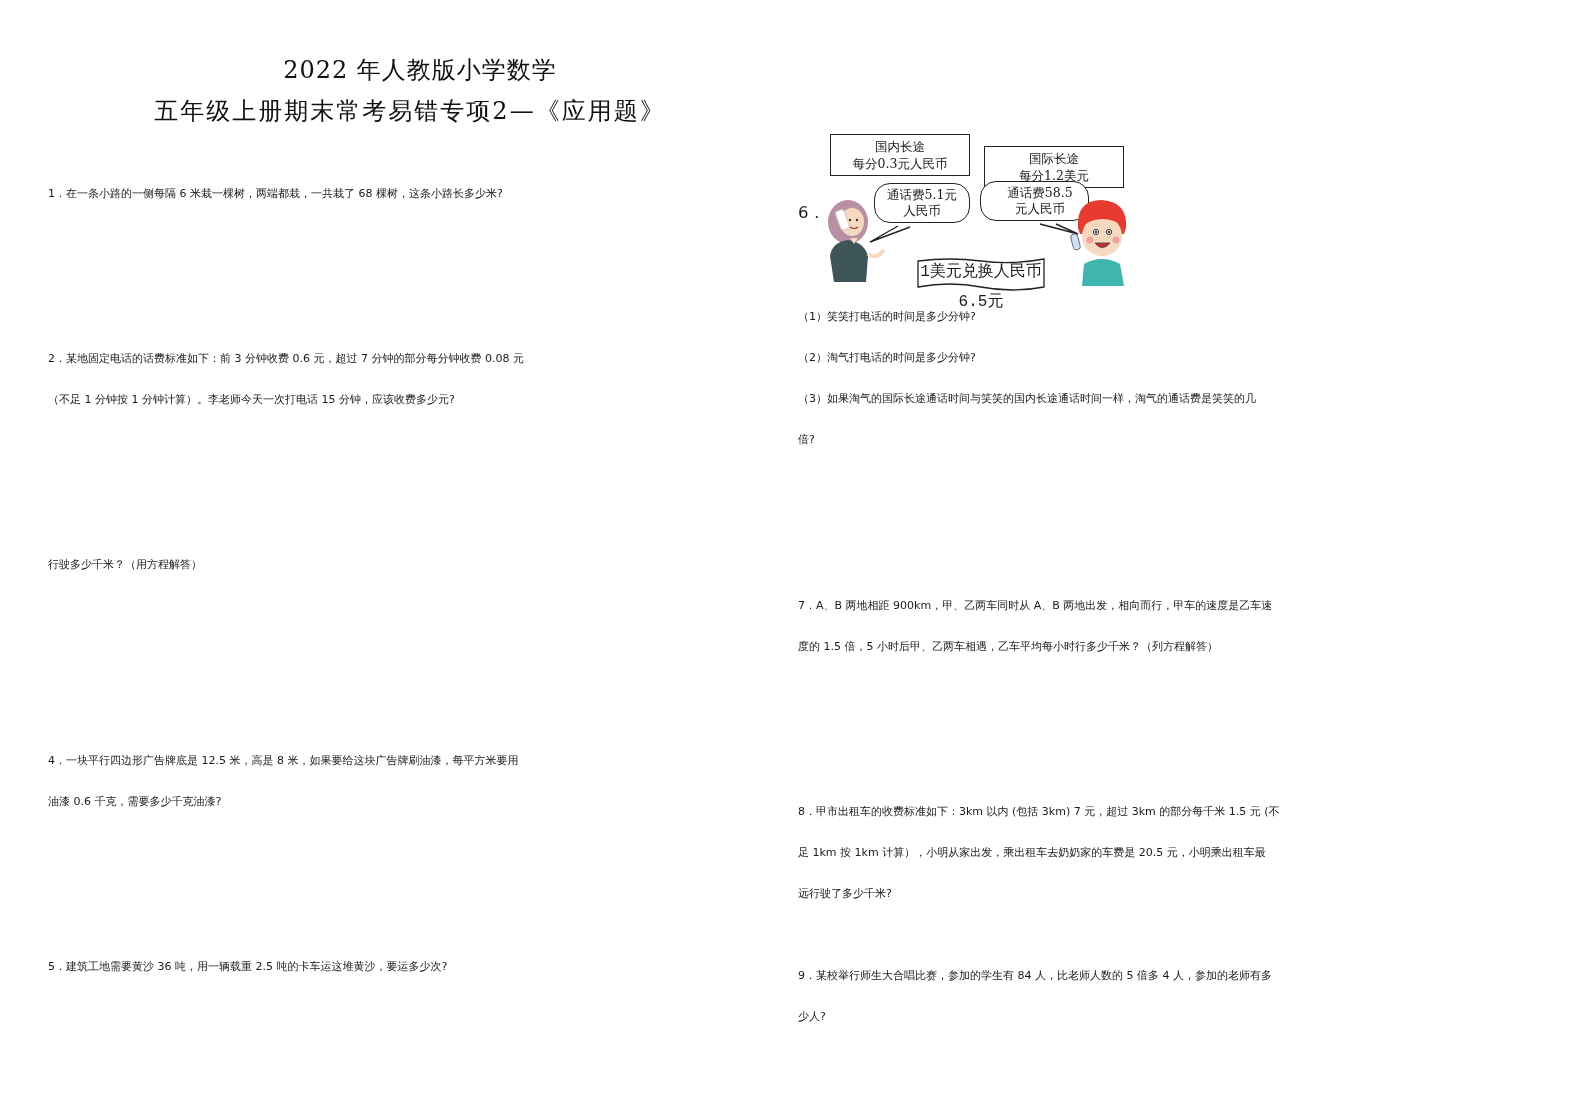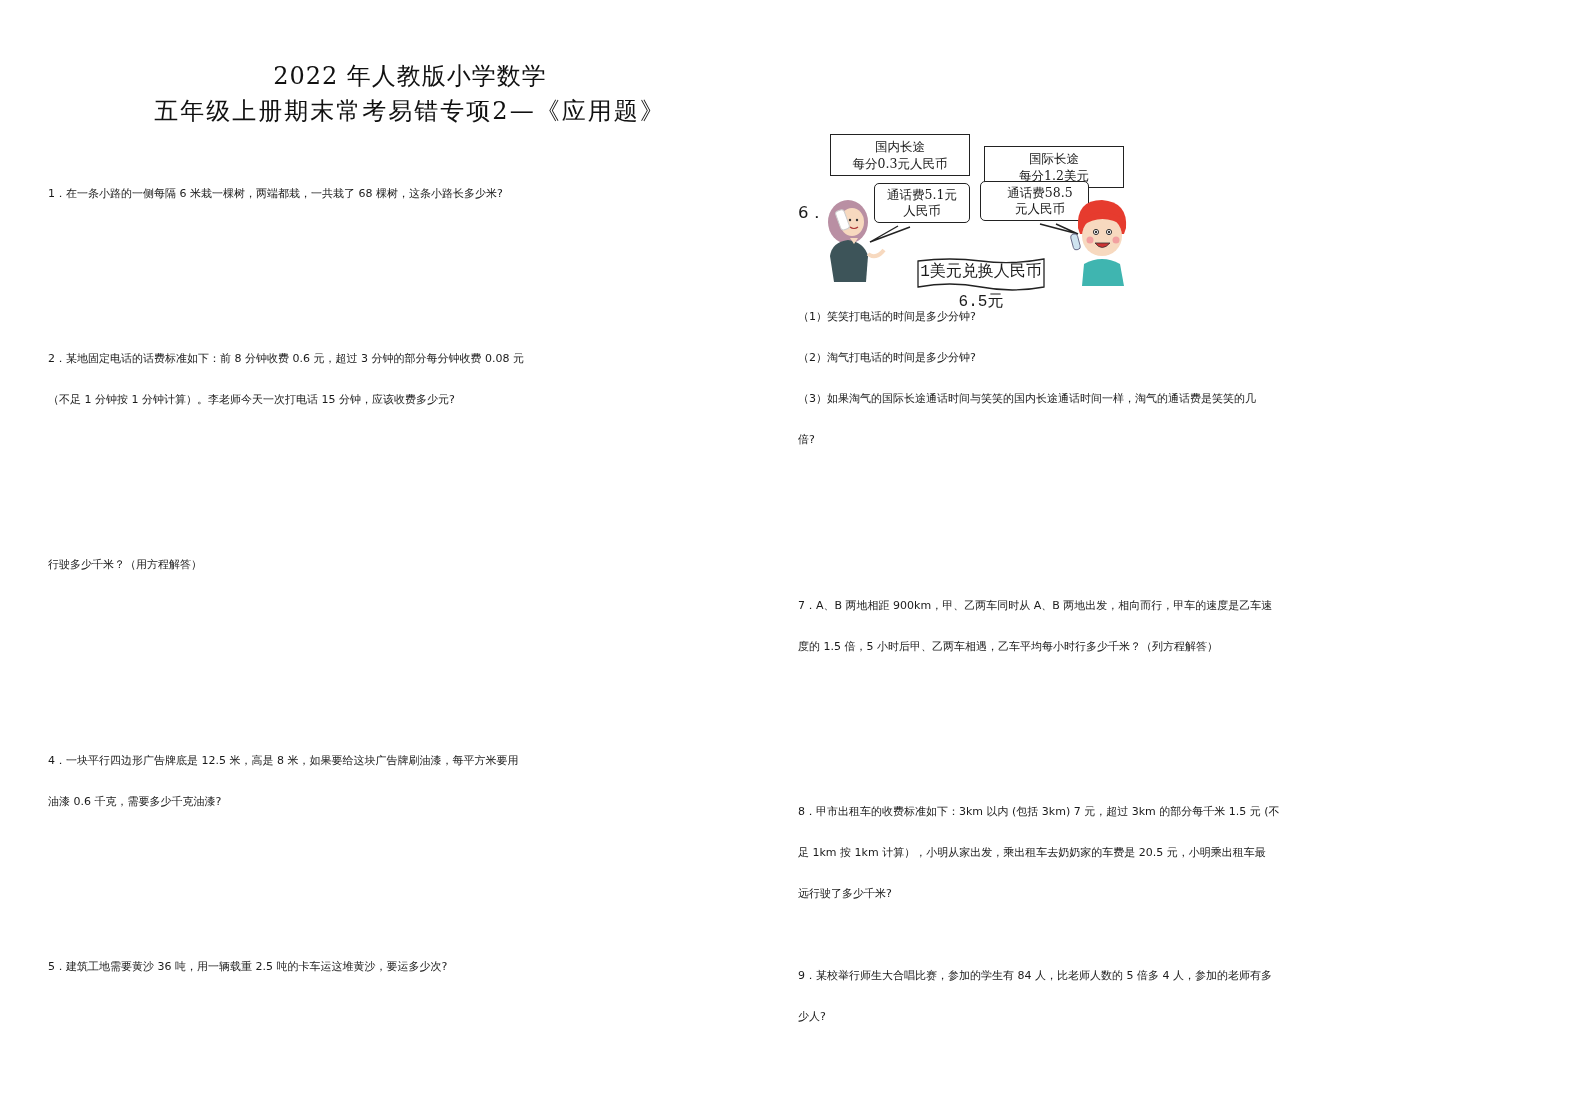--- a/index.html
+++ b/index.html
@@ -6,38 +6,38 @@
     body {
       width: 1583px; height: 1118px; position: relative; overflow: hidden;
       font-family: "DejaVu Sans", "Liberation Sans", sans-serif;
       color: #1a1a1a;
     }
     .title {
       position: absolute; left: 0; width: 820px; text-align: center;
       font-family: "DejaVu Serif", "Liberation Serif", serif;
       font-size: 24px; color: #111; letter-spacing: 1px;
     }
-    .t1 { top: 60px; }
+    .t1 { top: 54px; padding-left: 10px; }
     .t2 { top: 95px; letter-spacing: 2px; }
     .q {
       position: absolute; font-size: 11px; line-height: 41px; color: #1a1a1a;
       white-space: nowrap;
     }
     .left { left: 48px; }
     .right { left: 798px; }
     
     .fig { position: absolute; left: 798px; top: 130px; width: 340px; height: 170px; }
     .fig-num { position: absolute; left: 0; top: 72px; font-size: 16.5px; }
     .rate-box {
       position: absolute; border: 1.3px solid #222; background: #fff;
       font-family: "DejaVu Serif", "Liberation Serif", serif;
       font-size: 12.5px; line-height: 17px; text-align: center; padding: 3px 12px;
     }
     .bubble {
-      position: absolute; border: 1.5px solid #222; border-radius: 5px; background: #fff;
+      position: absolute; border: 1.5px solid #222; border-radius: 16px; background: #fff;
       font-family: "DejaVu Serif", "Liberation Serif", serif;
       font-size: 12.5px; line-height: 16px; text-align: center; padding: 3px 4px;
     }
     .exchange {
       position: absolute; font-family: Liberation Mono, monospace;
       font-size: 16px; text-align: center;
     }
     .exchange svg { position: absolute; left: 0; top: 0; }
     .exchange span { position: relative; display: block; line-height: 30px; }
   </style>
@@ -45,21 +45,21 @@
 <body>
 
 <div class="title t1">2022 年人教版小学数学</div>
 <div class="title t2">五年级上册期末常考易错专项2—《应用题》</div>
 
 <div class="q left" style="top:173px;">
   <div>1．在一条小路的一侧每隔 6 米栽一棵树，两端都栽，一共栽了 68 棵树，这条小路长多少米?</div>
 </div>
 
 <div class="q left" style="top:338px;">
-  <div>2．某地固定电话的话费标准如下：前 8 分钟收费 0.6 元，超过 3 分钟的部分每分钟收费 0.08 元</div>
+  <div>2．某地固定电话的话费标准如下：前 3 分钟收费 0.6 元，超过 7 分钟的部分每分钟收费 0.08 元</div>
   <div>（不足 1 分钟按 1 分钟计算）。李老师今天一次打电话 15 分钟，应该收费多少元?</div>
 </div>
 
 <div class="q left" style="top:544px;">
   <div>行驶多少千米？（用方程解答）</div>
 </div>
 
 <div class="q left" style="top:740px;">
   <div>4．一块平行四边形广告牌底是 12.5 米，高是 8 米，如果要给这块广告牌刷油漆，每平方米要用</div>
   <div>油漆 0.6 千克，需要多少千克油漆?</div>

